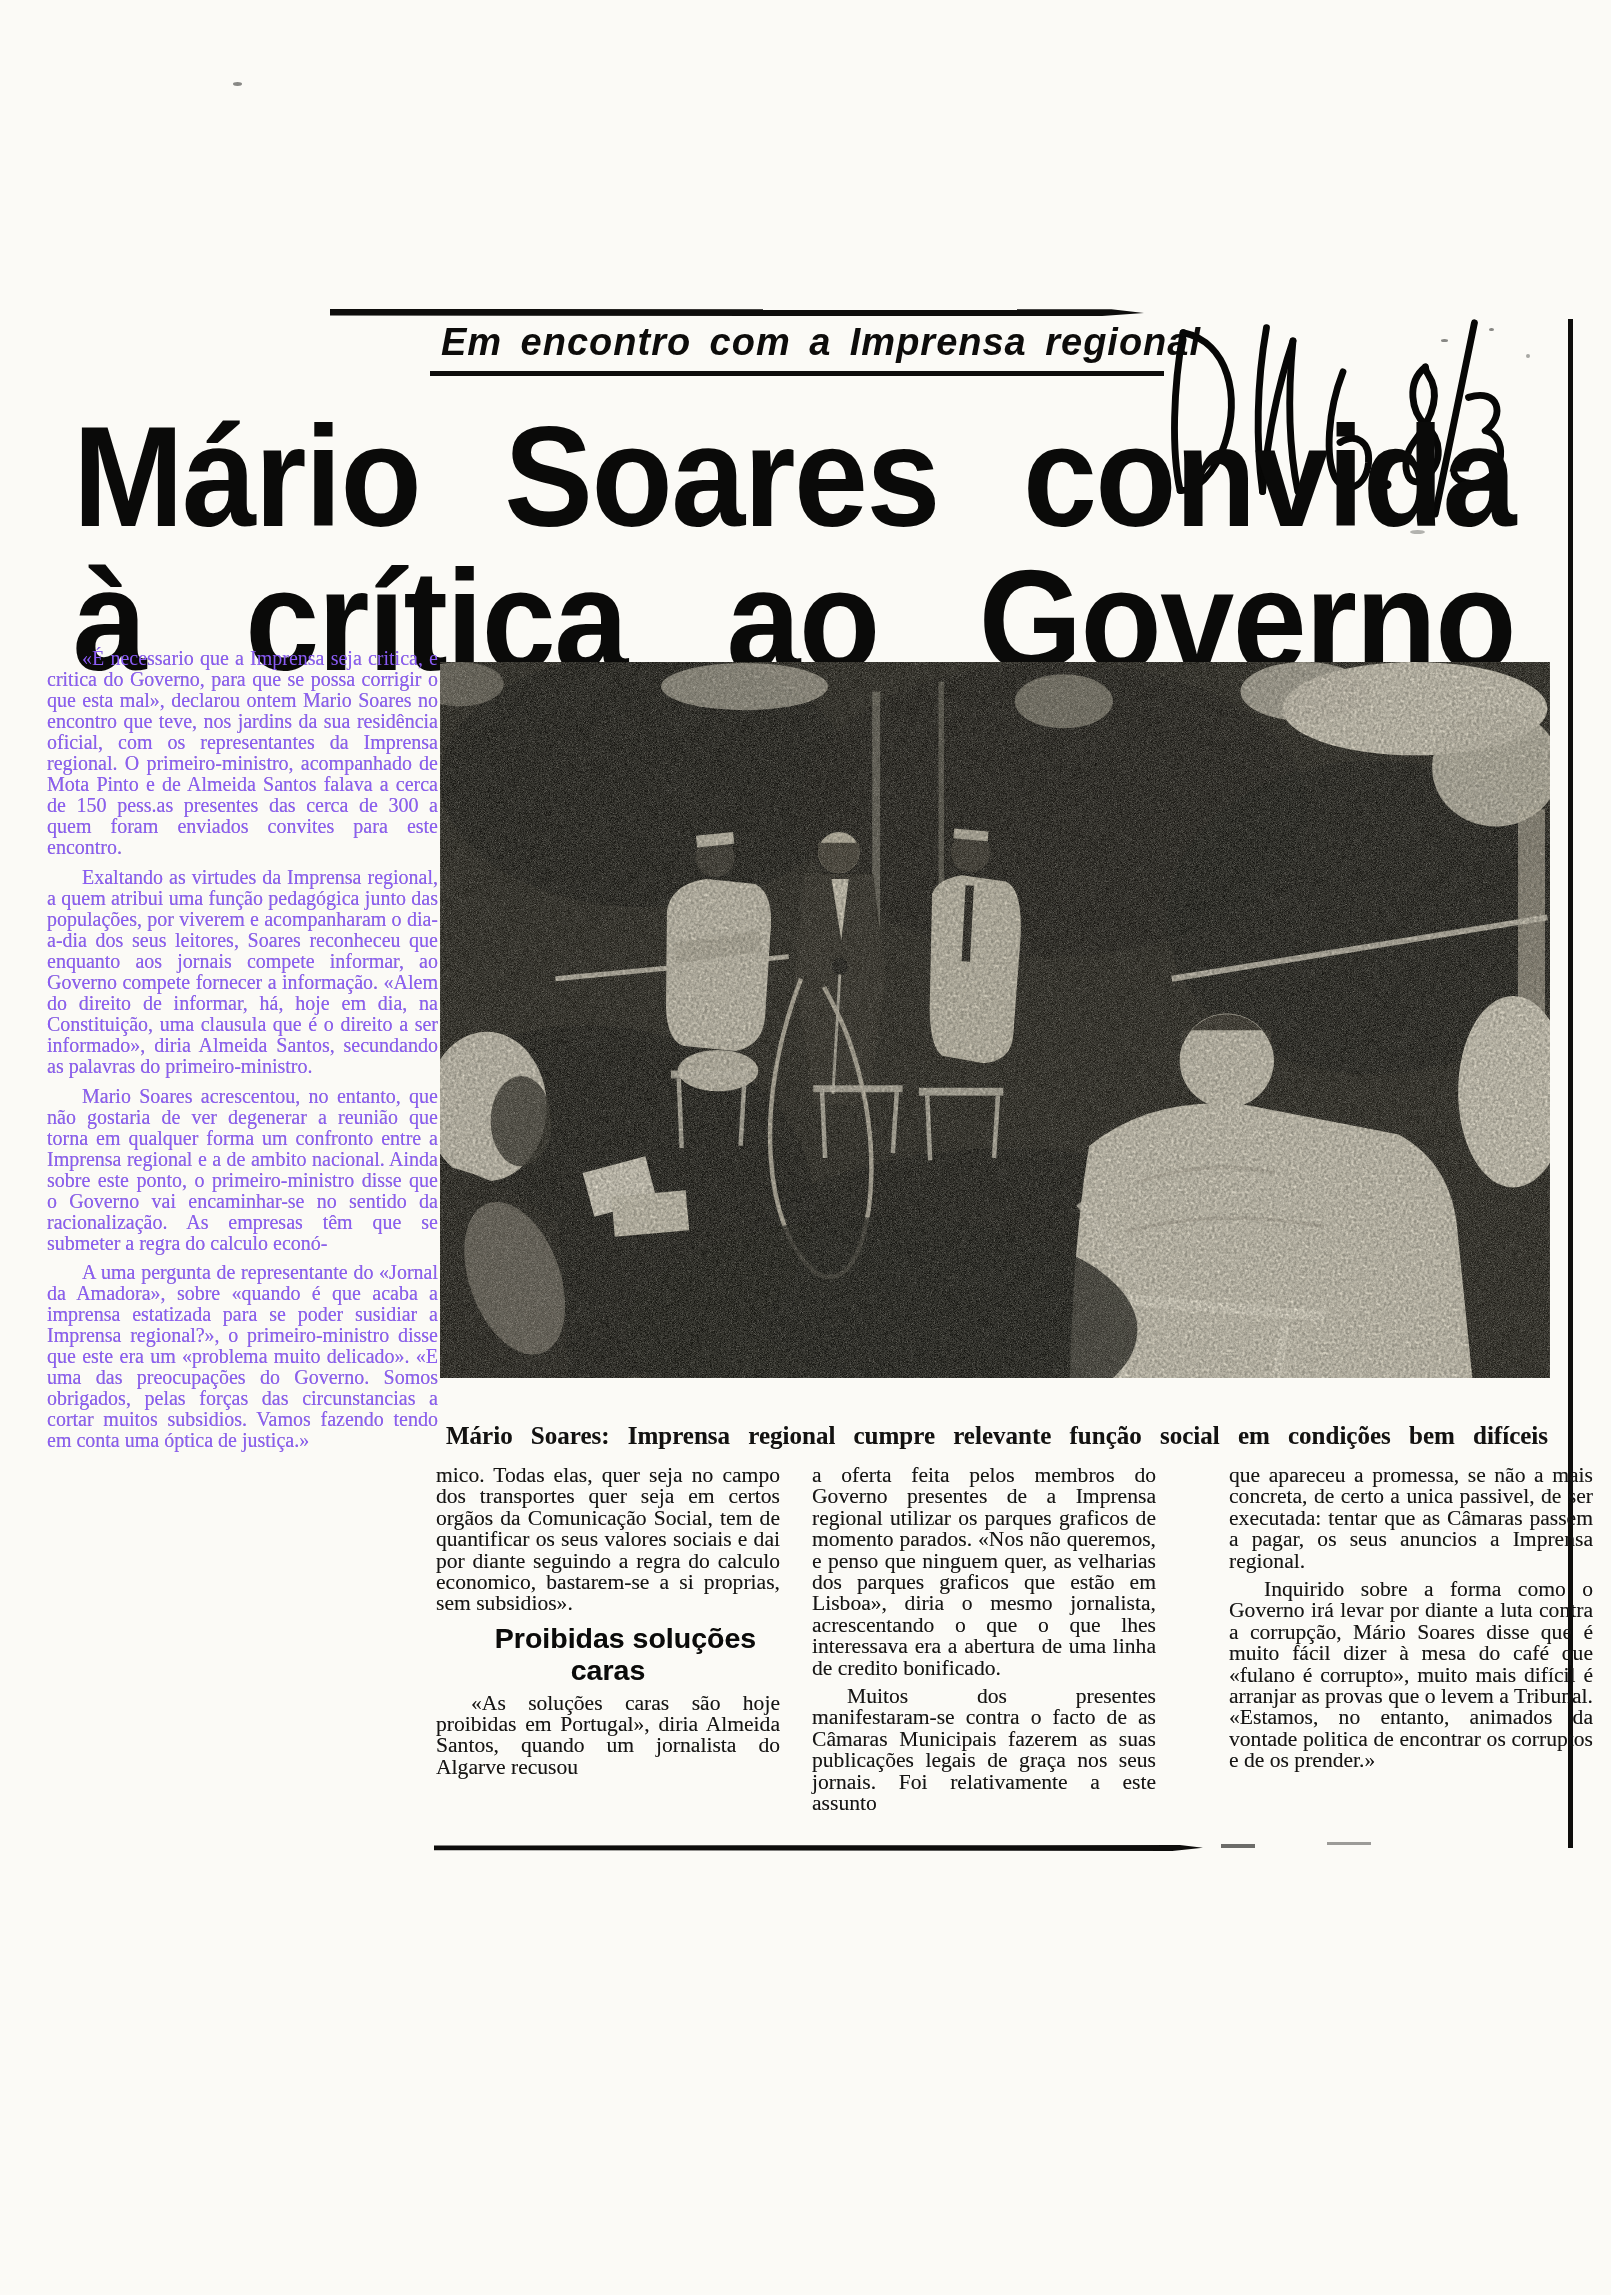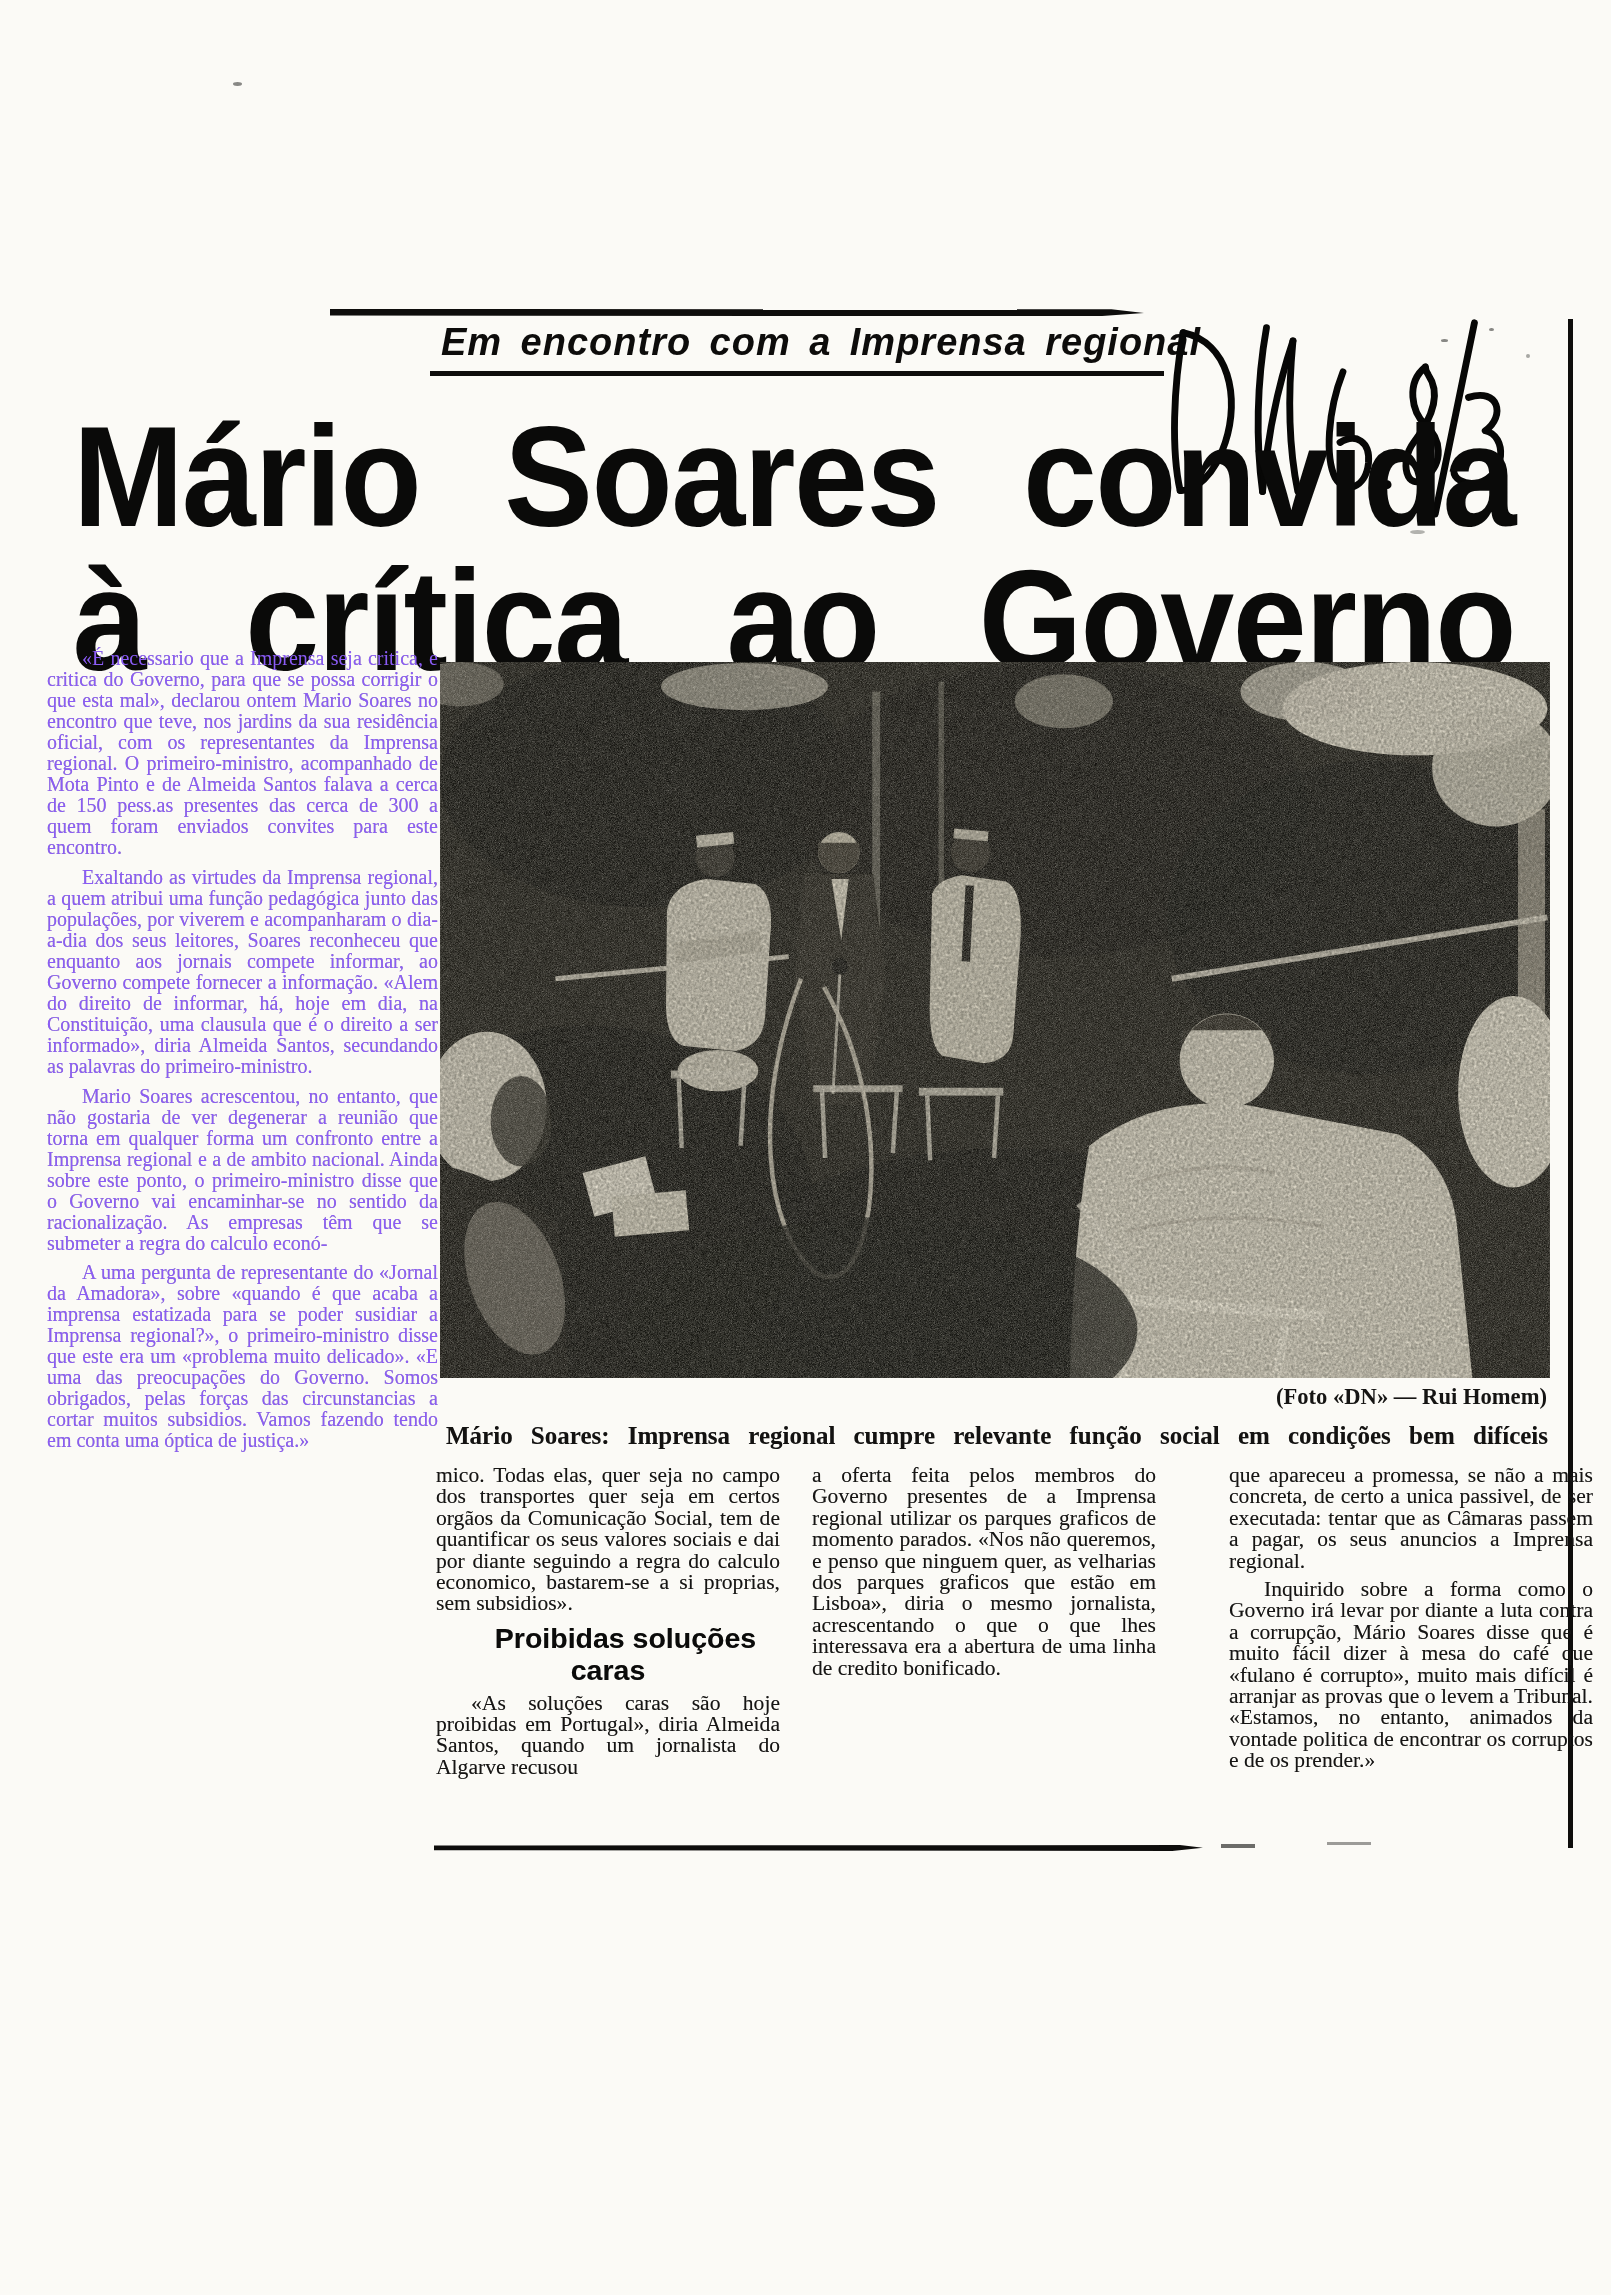--- a/index.html
+++ b/index.html
@@ -209,32 +209,32 @@
       <line x1="1382" y1="1332" x2="1392" y2="1458" stroke="#efe9d8" stroke-width="18"></line>
       <line x1="1722" y1="1352" x2="1702" y2="1458" stroke="#efe9d8" stroke-width="18"></line>
       <line x1="1302" y1="1102" x2="1422" y2="1262" stroke="#e6e0d0" stroke-width="16" opacity=".8"></line>
     </g>
 
     <ellipse cx="900" cy="1360" rx="520" ry="230" fill="#0d0c09" opacity=".8"></ellipse>
     <rect x="0" y="0" width="2260" height="1458" filter="url(#grainW)" opacity=".5"></rect>
     <rect x="0" y="0" width="2260" height="1458" filter="url(#grainB)" opacity=".45"></rect>
   </svg>
 
-  <div class="abs credit" style="left:934px;top:1385px;width:613px;">(Foto «DN» — Rui Homem)</div>
 
   <div class="abs caption" style="left:446px;top:1421px;width:1102px;">Mário Soares: Imprensa regional cumpre relevante função social em condições bem difíceis</div>
 
   <div class="abs botcol" style="left:436px;top:1465px;width:344px;">
     <p class="cont">mico. Todas elas, quer seja no campo dos transportes quer seja em certos orgãos da Comunicação Social, tem de quantificar os seus valores sociais e dai por diante seguindo a regra do calculo economico, bastarem-se a si proprias, sem subsidios».</p>
     <p class="subhead">Proibidas soluções caras</p>
     <p>«As soluções caras são hoje proibidas em Portugal», diria Almeida Santos, quando um jornalista do Algarve recusou</p>
   </div>
 
   <div class="abs botcol" style="left:812px;top:1465px;width:344px;">
     <p class="cont">a oferta feita pelos membros do Governo presentes de a Imprensa regional utilizar os parques graficos de momento parados. «Nos não queremos, e penso que ninguem quer, as velharias dos parques graficos que estão em Lisboa», diria o mesmo jornalista, acrescentando o que o que lhes interessava era a abertura de uma linha de credito bonificado.</p>
+    <p>Muitos dos presentes manifestaram-se contra o facto de as Câmaras Municipais fazerem as suas publicações legais de graça nos seus jornais. Foi relativamente a este assunto</p>
   </div>
 
   <div class="abs botcol" style="left:1183px;top:1465px;width:364px;margin-left:46px;">
     <p class="cont">que apareceu a promessa, se não a mais concreta, de certo a unica passivel, de ser executada: tentar que as Câmaras passem a pagar, os seus anuncios a Imprensa regional.</p>
     <p>Inquirido sobre a forma como o Governo irá levar por diante a luta contra a corrupção, Mário Soares disse que é muito fácil dizer à mesa do café que «fulano é corrupto», muito mais difícil é arranjar as provas que o levem a Tribunal. «Estamos, no entanto, animados da vontade politica de encontrar os corruptos e de os prender.»</p>
   </div>
 
   <div class="abs rule" style="left:434px;top:1845px;width:769px;height:5.9px;clip-path:polygon(0 10%,97% 0,100% 45%,96% 100%,0 90%);"></div>
   <div class="abs rule" style="left:1221px;top:1844px;width:34px;height:3.9px;opacity:.6;"></div>
   <div class="abs rule" style="left:1327px;top:1842px;width:44px;height:2.9px;opacity:.4;"></div>

